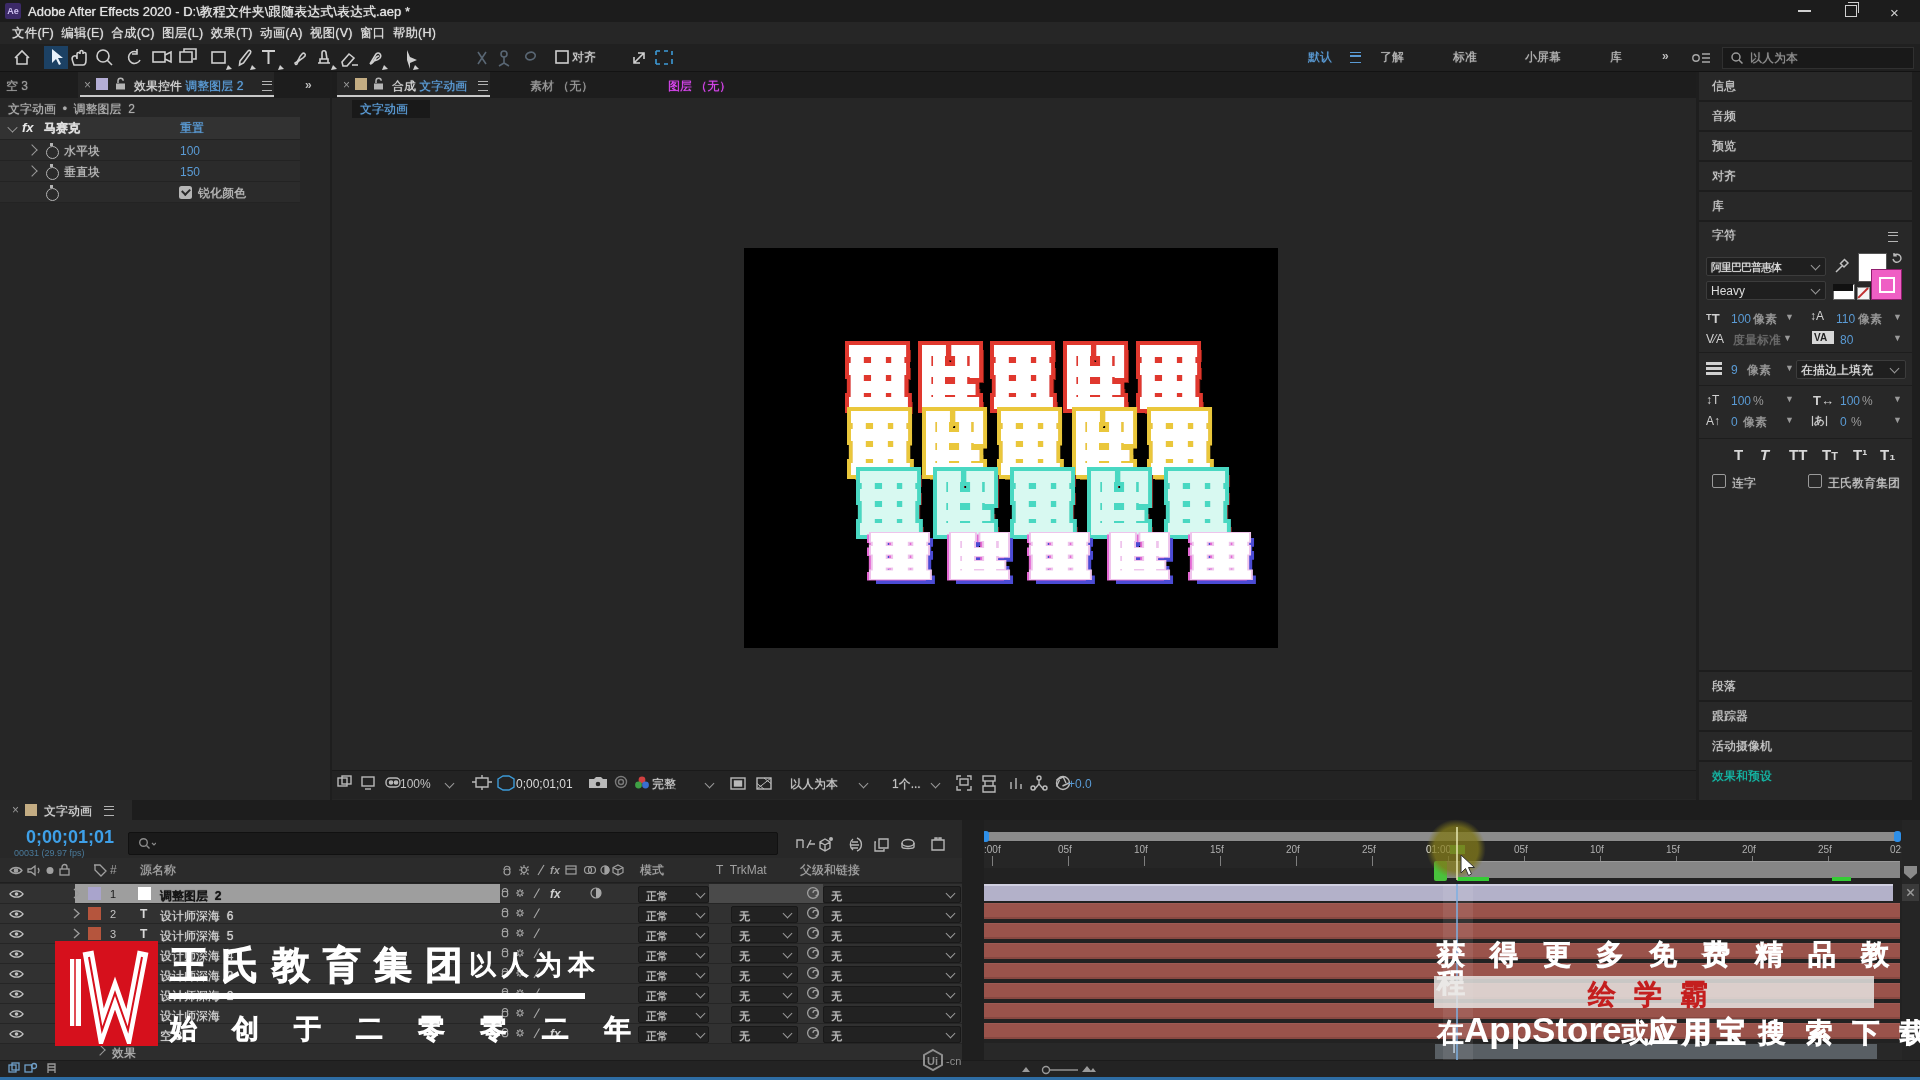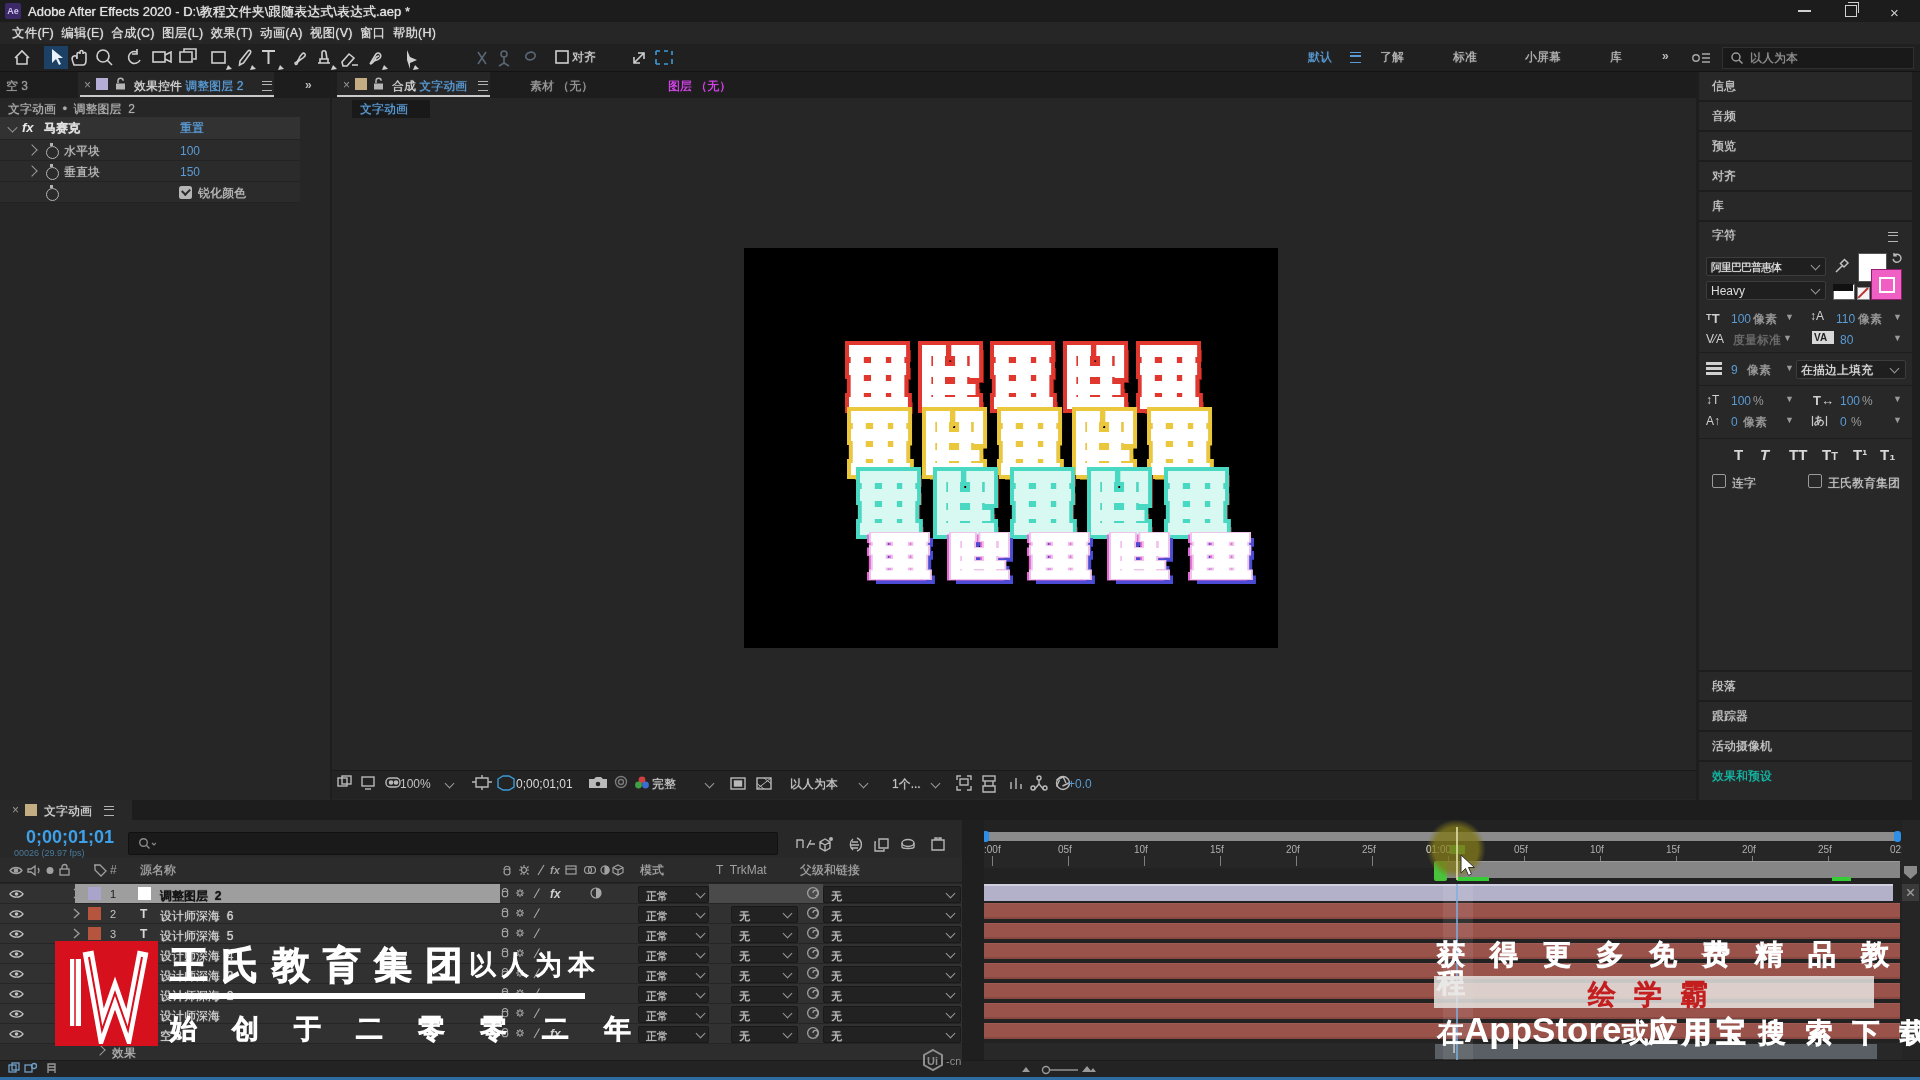--- a/index.html
+++ b/index.html
@@ -382,21 +382,21 @@
 <div class="a" style="left:0;top:800px;width:132px;height:20px;background:#282828"></div>
 <div class="a tx" style="left:12px;top:804px;color:#9a9a9a">×</div>
 <div class="a" style="left:25px;top:804px;width:12px;height:12px;background:#c4ad83"></div>
 <div class="a tx cjk" style="left:44px;top:805px;color:#d0d0d0">文字动画</div>
 <div class="a" style="left:104px;top:806px;width:10px;height:8px;border-top:1.5px solid #b4b4b4;border-bottom:1.5px solid #b4b4b4">
     <div style="margin-top:1.7px;height:1.5px;background:#b4b4b4"></div>
   </div>
 
 <div class="a" style="left:0;top:820px;width:962px;height:38px;background:#282828"></div>
 <div class="a" style="left:26px;top:827px;color:#3ea0e8;font-size:18px;font-weight:bold;font-family:'Liberation Sans',sans-serif">0;00;01;01</div>
-<div class="a" style="left:14px;top:848px;color:#4a7a9a;font-size:9px">00026 (29.97 fps)</div>
+<div class="a" style="left:14px;top:848px;color:#4a7a9a;font-size:9px">00031 (29.97 fps)</div>
 <div class="a" style="left:128px;top:832px;width:648px;height:21px;background:#1a1a1a;border:1px solid #111;border-radius:2px"></div>
 <svg class="a" style="left:138px;top:837px" width="18" height="13" viewBox="0 0 18 13" stroke="#8a8a8a" fill="none" stroke-width="1.4">
     <circle cx="5.5" cy="5.5" r="3.8"></circle>
     <path d="M8.5 8.5 l3 3"></path>
     <path d="M14 6 l2 2 l2 -2" stroke-width="1.2"></path>
   </svg>
 <svg class="a" style="left:795px;top:835px" width="170" height="18" viewBox="0 0 170 18" fill="none" stroke="#b5b5b5" stroke-width="1.4">
 <path d="M2 13 v-8 h6 m0 8 v-8 m4 8 l4 -8 m-2 4 h6"></path>
 <path d="M30 4 l5 3 v6 l-5 3 l-5 -3 v-6 z M30 10 v6 m-5 -9 l5 3 l5 -3"></path>
     <circle cx="36" cy="4" r="2" fill="#b5b5b5" stroke="none"></circle>

